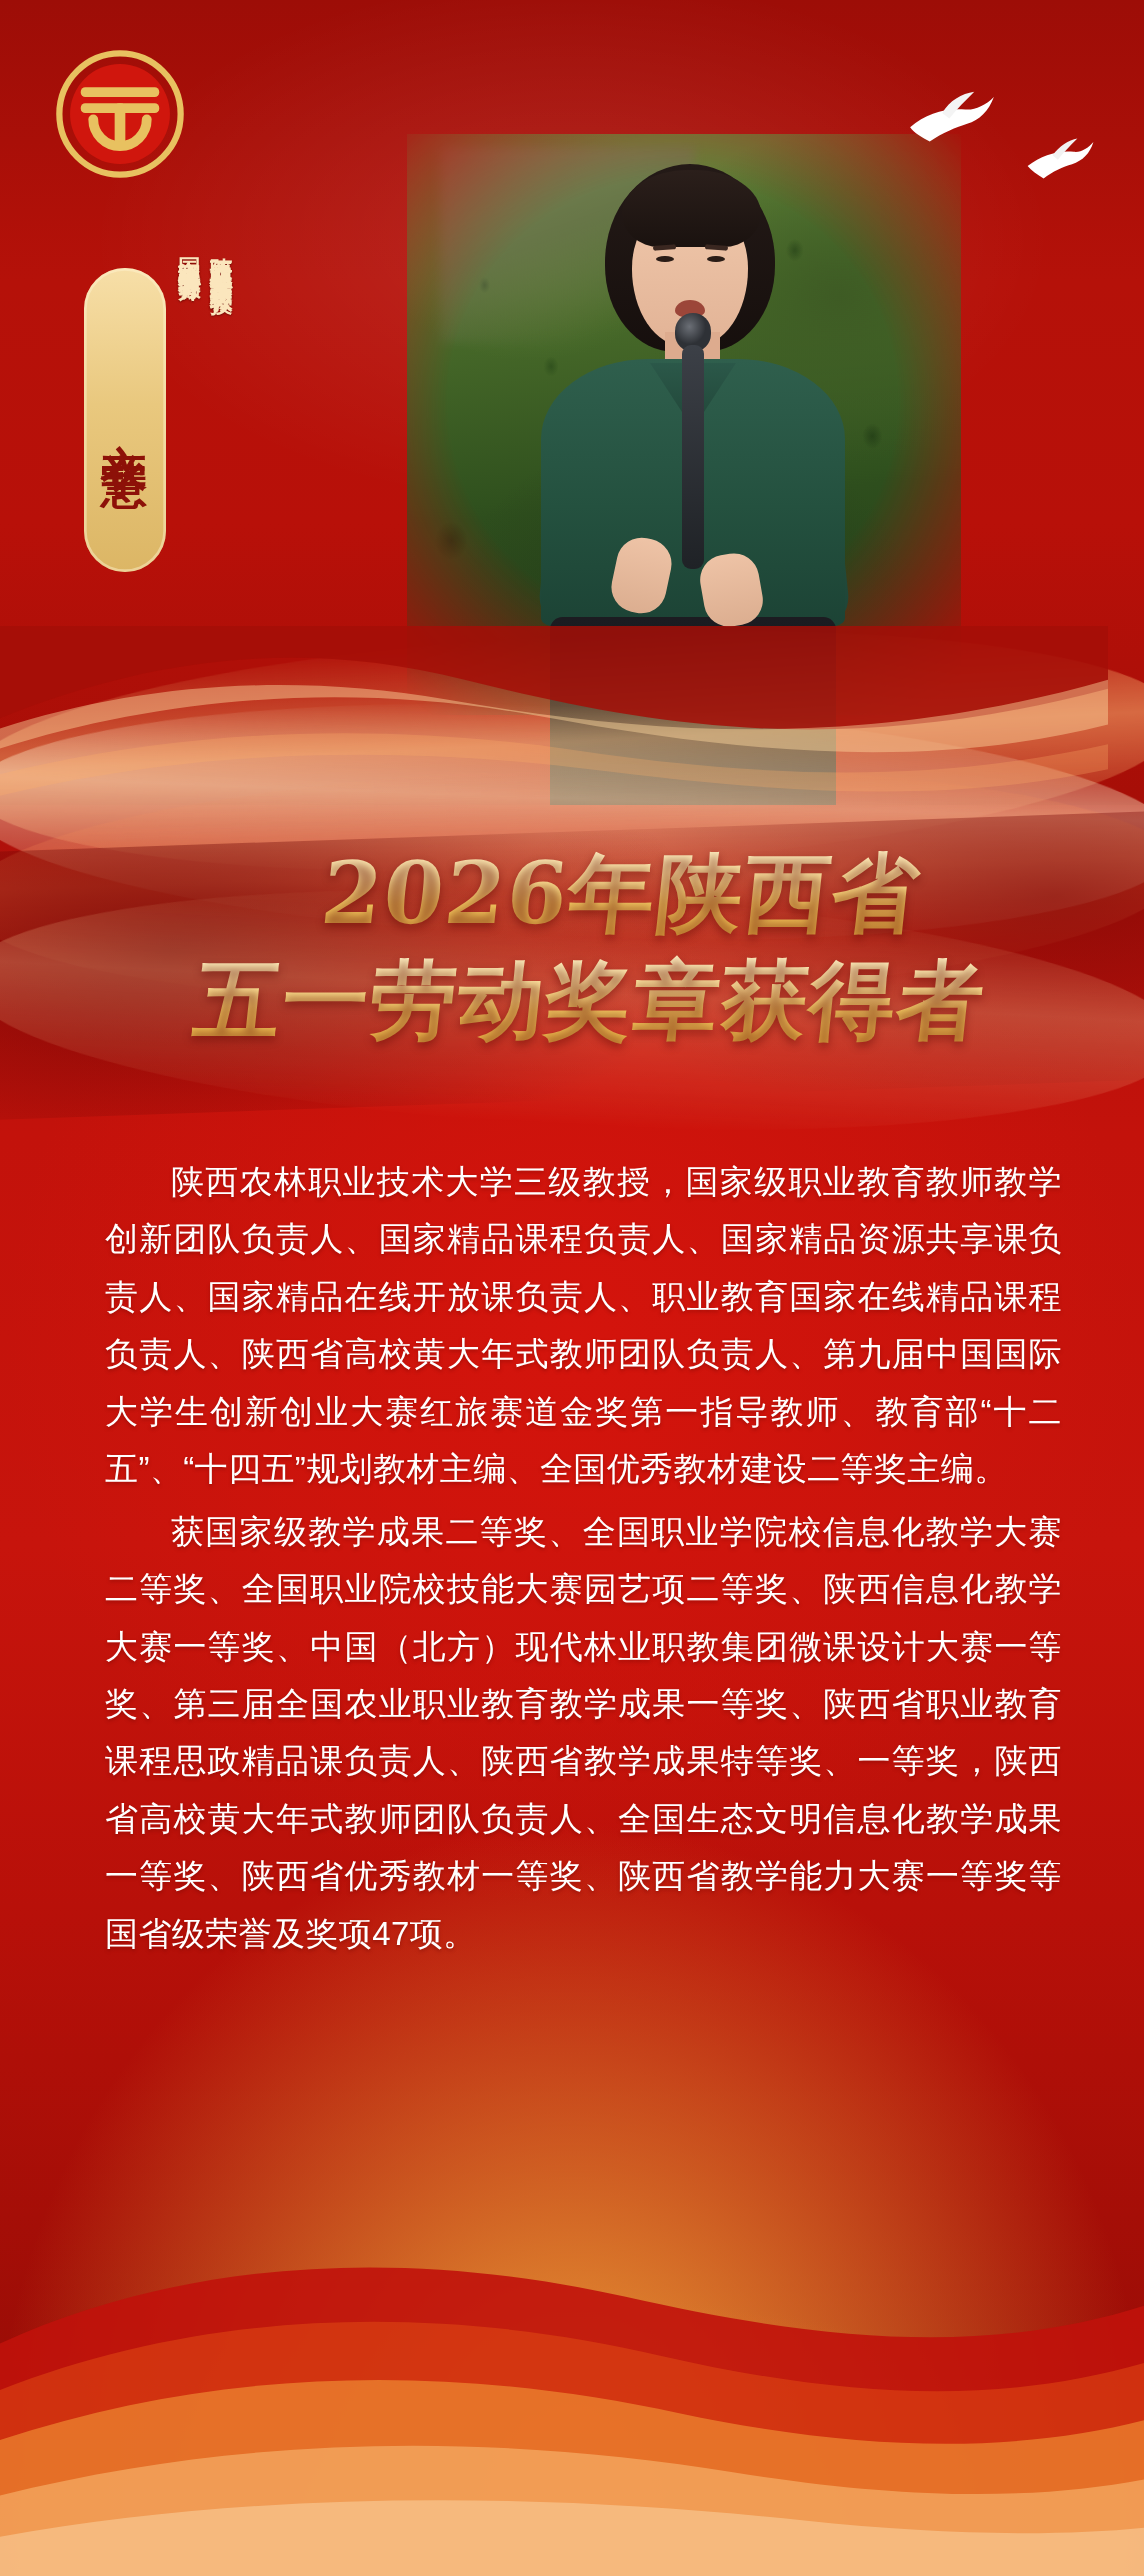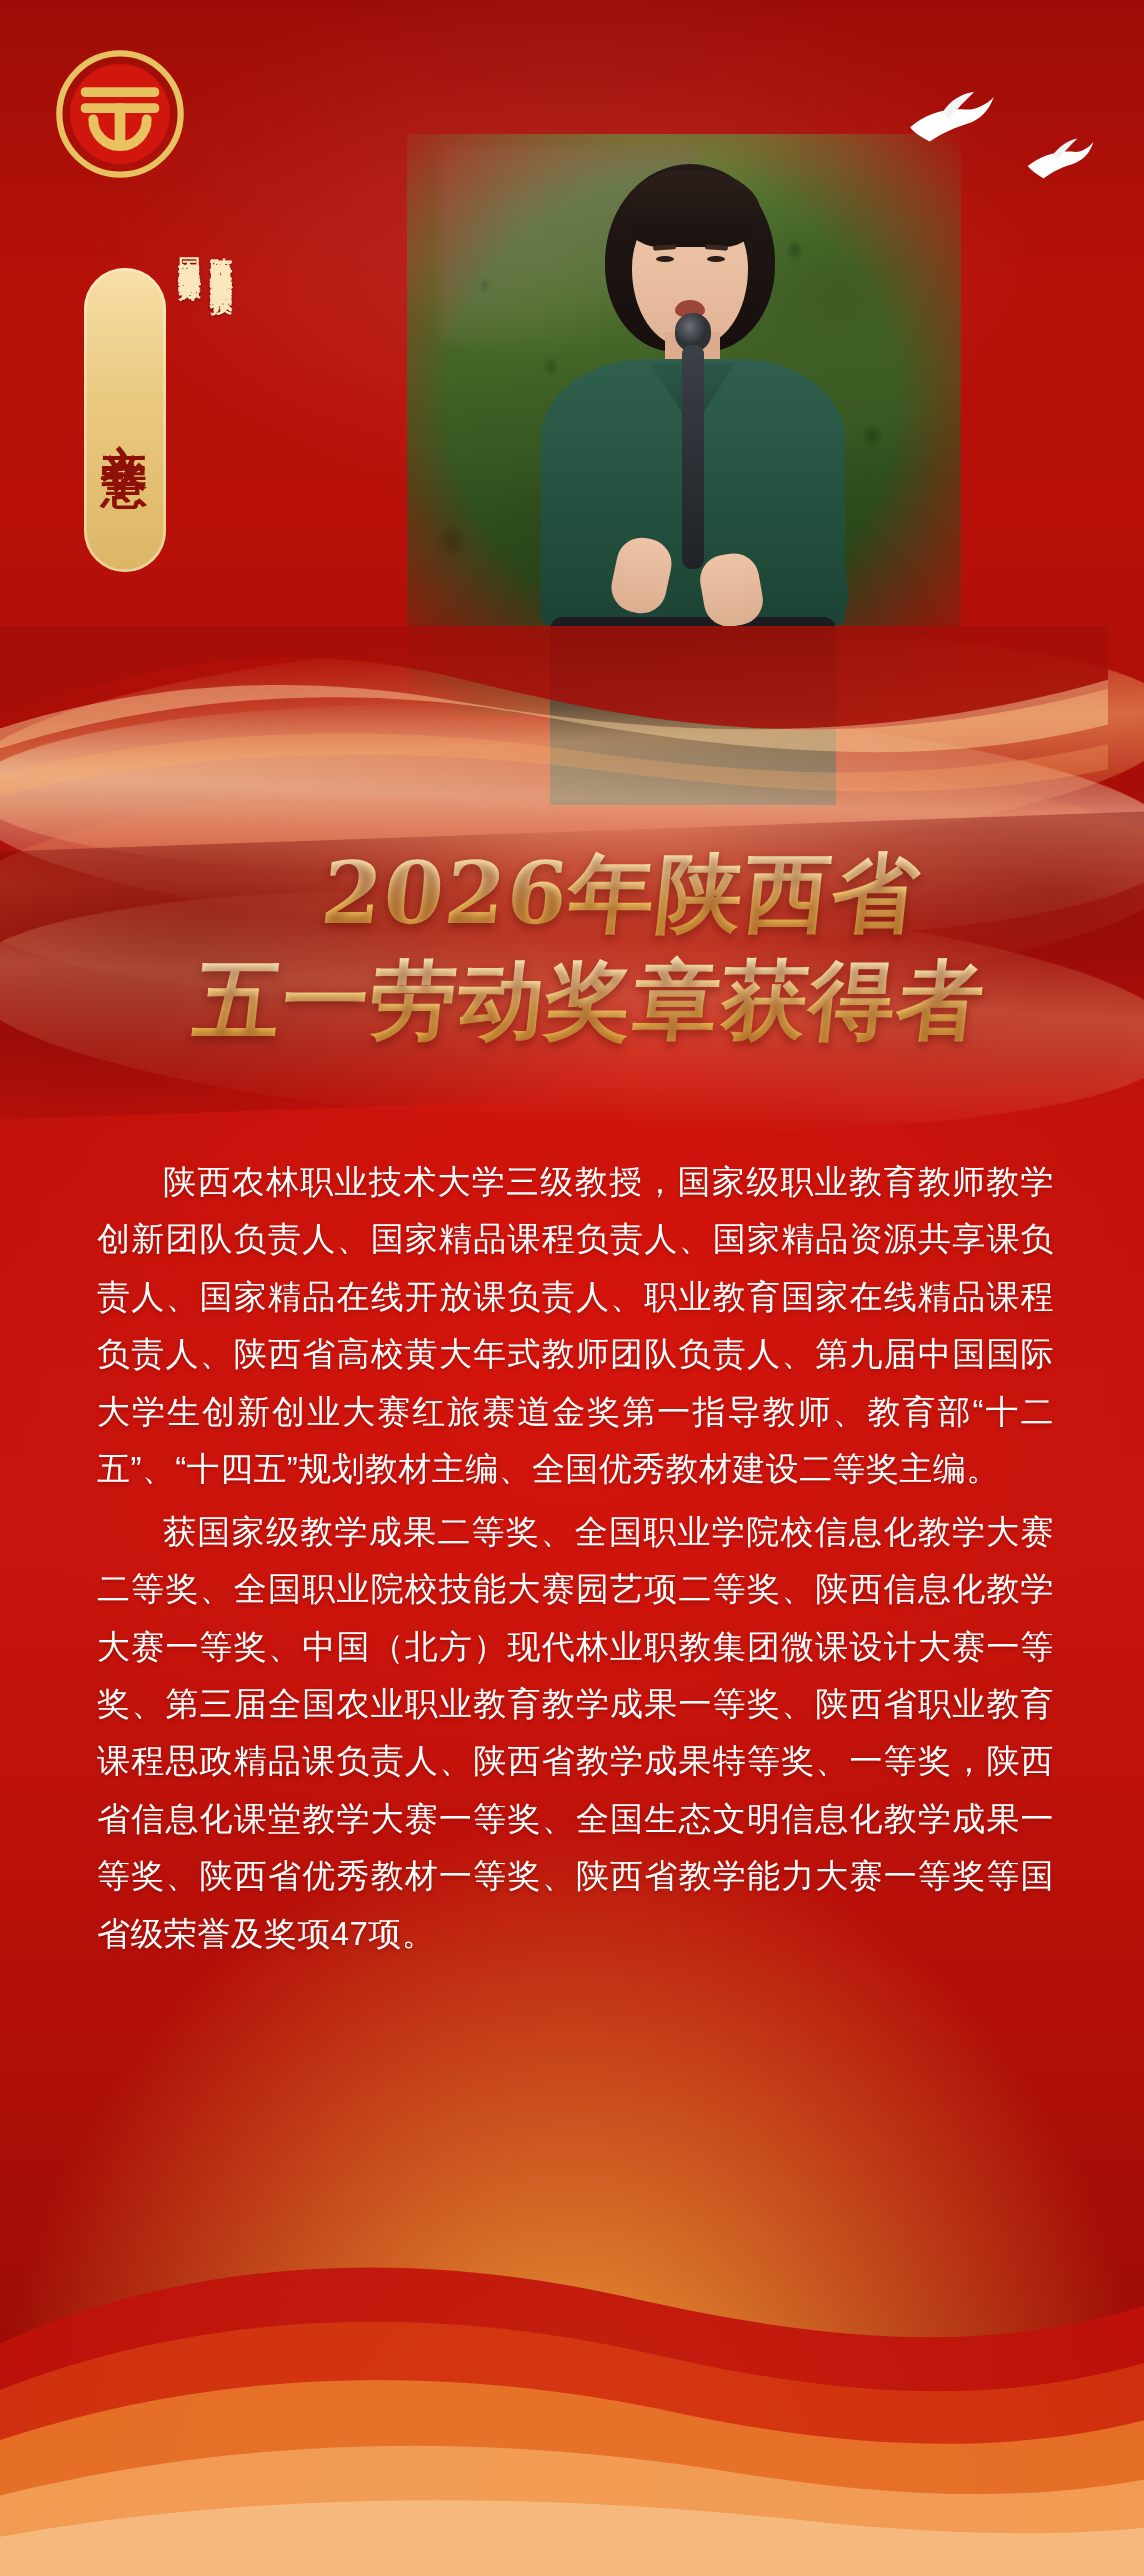--- a/index.html
+++ b/index.html
@@ -252,21 +252,21 @@
     color: transparent;
     text-shadow: 0 3.6px 9px rgba(90,6,3,0.45);
     transform: skewX(-6deg);
   }
   .main-title .ln.l1 { padding-left: 98px; }
   .main-title .ln.l2 { padding-left: 36px; }
 
   
   .body-copy {
     position: absolute;
-    left: 97px; top: 1153px;
+    left: 105px; top: 1153px;
     width: 957px;
     color: #ffffff;
     font-family: "Liberation Sans", "DejaVu Sans", sans-serif;
     font-size: 33px;
     line-height: 1.74;
     letter-spacing: 0.4px;
     text-align: justify;
     text-shadow: 0 1.8px 3.6px rgba(110,8,4,0.45);
   }
   .body-copy p { margin: 0 0 5.4px 0; text-indent: 2em; }
@@ -364,21 +364,21 @@
     </svg>
   </div>
 
   <div class="main-title">
     <div class="ln l1">2026年陕西省</div>
     <div class="ln l2">五一劳动奖章获得者</div>
   </div>
 
   <div class="body-copy">
     <p>陕西农林职业技术大学三级教授，国家级职业教育教师教学创新团队负责人、国家精品课程负责人、国家精品资源共享课负责人、国家精品在线开放课负责人、职业教育国家在线精品课程负责人、陕西省高校黄大年式教师团队负责人、第九届中国国际大学生创新创业大赛红旅赛道金奖第一指导教师、教育部“十二五”、“十四五”规划教材主编、全国优秀教材建设二等奖主编。</p>
-    <p>获国家级教学成果二等奖、全国职业学院校信息化教学大赛二等奖、全国职业院校技能大赛园艺项二等奖、陕西信息化教学大赛一等奖、中国（北方）现代林业职教集团微课设计大赛一等奖、第三届全国农业职业教育教学成果一等奖、陕西省职业教育课程思政精品课负责人、陕西省教学成果特等奖、一等奖，陕西省信息化课堂教学大赛一等奖、全国生态文明信息化教学成果一等奖、陕西省优秀教材一等奖、陕西省教学能力大赛一等奖等国省级荣誉及奖项47项。</p>
+    <p>获国家级教学成果二等奖、全国职业学院校信息化教学大赛二等奖、全国职业院校技能大赛园艺项二等奖、陕西信息化教学大赛一等奖、中国（北方）现代林业职教集团微课设计大赛一等奖、第三届全国农业职业教育教学成果一等奖、陕西省职业教育课程思政精品课负责人、陕西省教学成果特等奖、一等奖，陕西省高校黄大年式教师团队负责人、全国生态文明信息化教学成果一等奖、陕西省优秀教材一等奖、陕西省教学能力大赛一等奖等国省级荣誉及奖项47项。</p>
   </div>
 
   <div class="glow-bottom"></div>
   <svg class="bottom-wave" viewBox="0 0 1280 560" preserveAspectRatio="none">
     <path d="M0,300 C220,200 470,196 700,248 C930,300 1110,312 1280,258 L1280,560 L0,560 Z" fill="#c0120b" opacity="0.9"></path>
     <path d="M0,352 C240,258 500,258 740,314 C950,362 1120,368 1280,322 L1280,560 L0,560 Z" fill="#e04a14" opacity="0.55"></path>
     <path d="M0,408 C260,322 520,326 760,378 C960,420 1130,424 1280,386 L1280,560 L0,560 Z" fill="#f6a23c" opacity="0.55"></path>
     <path d="M0,470 C280,400 560,402 820,444 C1010,474 1150,476 1280,452 L1280,560 L0,560 Z" fill="#ffd08a" opacity="0.45"></path>
     <path d="M0,516 C300,462 620,468 900,498 C1050,514 1180,516 1280,506 L1280,560 L0,560 Z" fill="#fff0cc" opacity="0.35"></path>
   </svg>

